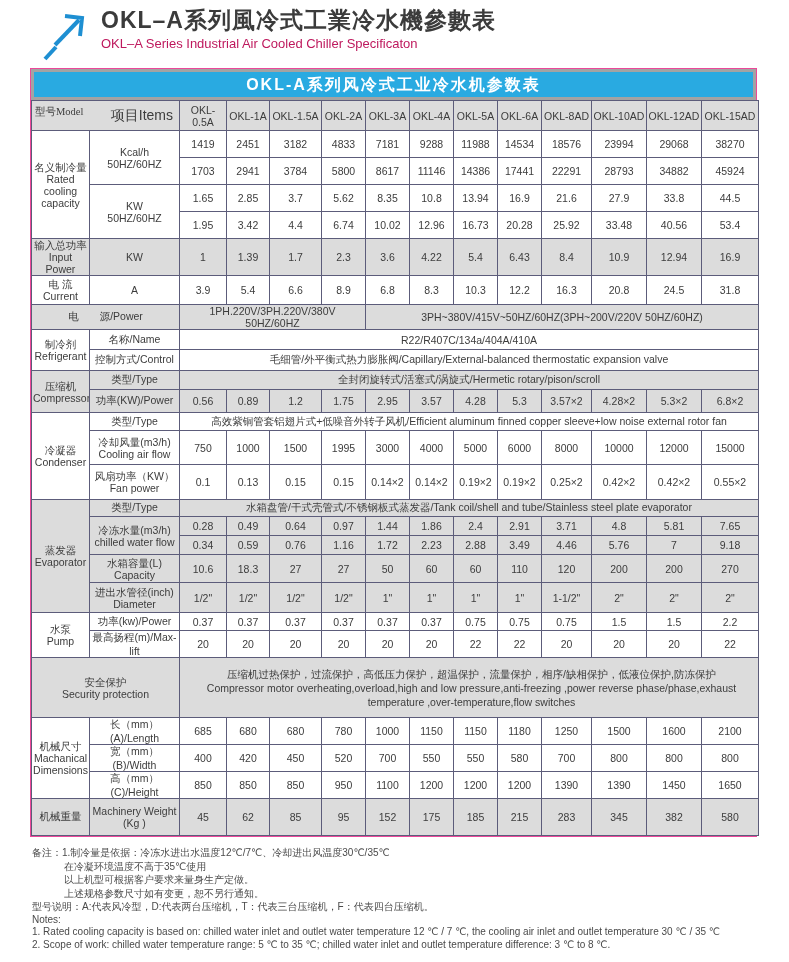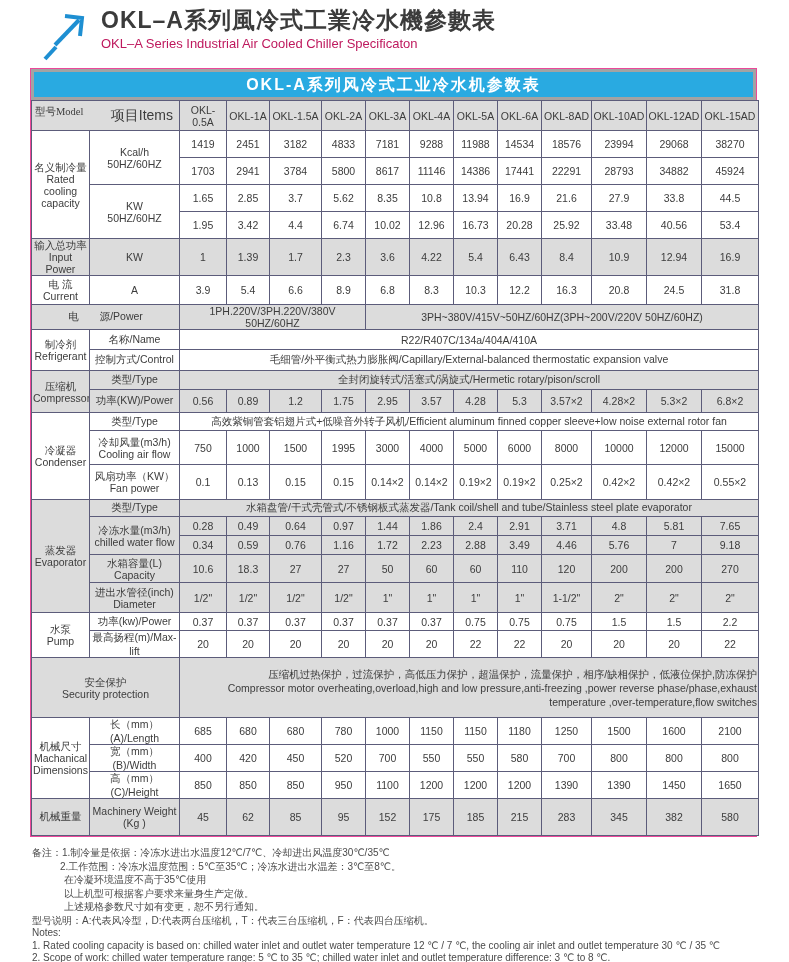--- a/index.html
+++ b/index.html
@@ -22,21 +22,21 @@
     margin:3px;height:25px;line-height:25px;background:#29aae1;color:#ffffff;
     text-align:center;font-size:16px;font-weight:bold;letter-spacing:2px;
   }
   table{border-collapse:collapse;width:100%;table-layout:fixed;}
   td{
     border:1px solid #5c5c7a;background:#ffffff;text-align:center;
     font-size:10.5px;padding:0 1px;color:#3c3c3c;overflow:hidden;
   }
   tr.shade td{background:#dcdcdc;}
   td.pre{white-space:pre-line;line-height:12px;}
-  td.left{text-align:right;padding-left:6px;}
+  td.left{text-align:center;padding-left:6px;}
   .corner{
     position:relative;text-align:left;padding:0;
     background-image:linear-gradient(to bottom right,transparent 48.8%,#5c5c7a 49.4%,#5c5c7a 50.6%,transparent 51.2%);
   }
   .corner .c-model{position:absolute;left:3px;top:4px;font-size:10.5px;font-family:Liberation Serif, serif;}
   .corner .c-items{position:absolute;right:6px;bottom:5px;font-size:14px;}
   .sec-label{line-height:13px;}
   
   .notes{margin:9px 0 0 32px;font-size:10px;color:#4a4a4a;}
   .notes .zh{line-height:13.5px;}
@@ -456,21 +456,20 @@
           <td>345</td>
           <td>382</td>
           <td>580</td>
         </tr>
   </tbody>
     </table>
 </div>
 
 <div class="notes">
   <div class="zh">备注：1.制冷量是依据：冷冻水进出水温度12℃/7℃、冷却进出风温度30℃/35℃</div>
-  <div class="zh ind1">2.工作范围：冷冻水温度范围：5℃至35℃；冷冻水进出水温差：3℃至8℃。</div>
   <div class="zh ind2">在冷凝环境温度不高于35℃使用</div>
   <div class="zh ind2">以上机型可根据客户要求来量身生产定做。</div>
   <div class="zh ind2">上述规格参数尺寸如有变更，恕不另行通知。</div>
   <div class="zh">型号说明：A:代表风冷型，D:代表两台压缩机，T：代表三台压缩机，F：代表四台压缩机。</div>
   <div class="en">Notes:</div>
   <div class="en">1. Rated cooling capacity is based on: chilled water inlet and outlet water temperature 12 ℃ / 7 ℃, the cooling air inlet and outlet temperature 30 ℃ / 35 ℃</div>
   <div class="en">2. Scope of work: chilled water temperature range: 5 ℃ to 35 ℃; chilled water inlet and outlet temperature difference: 3 ℃ to 8 ℃.</div>
 
 </div>
 

